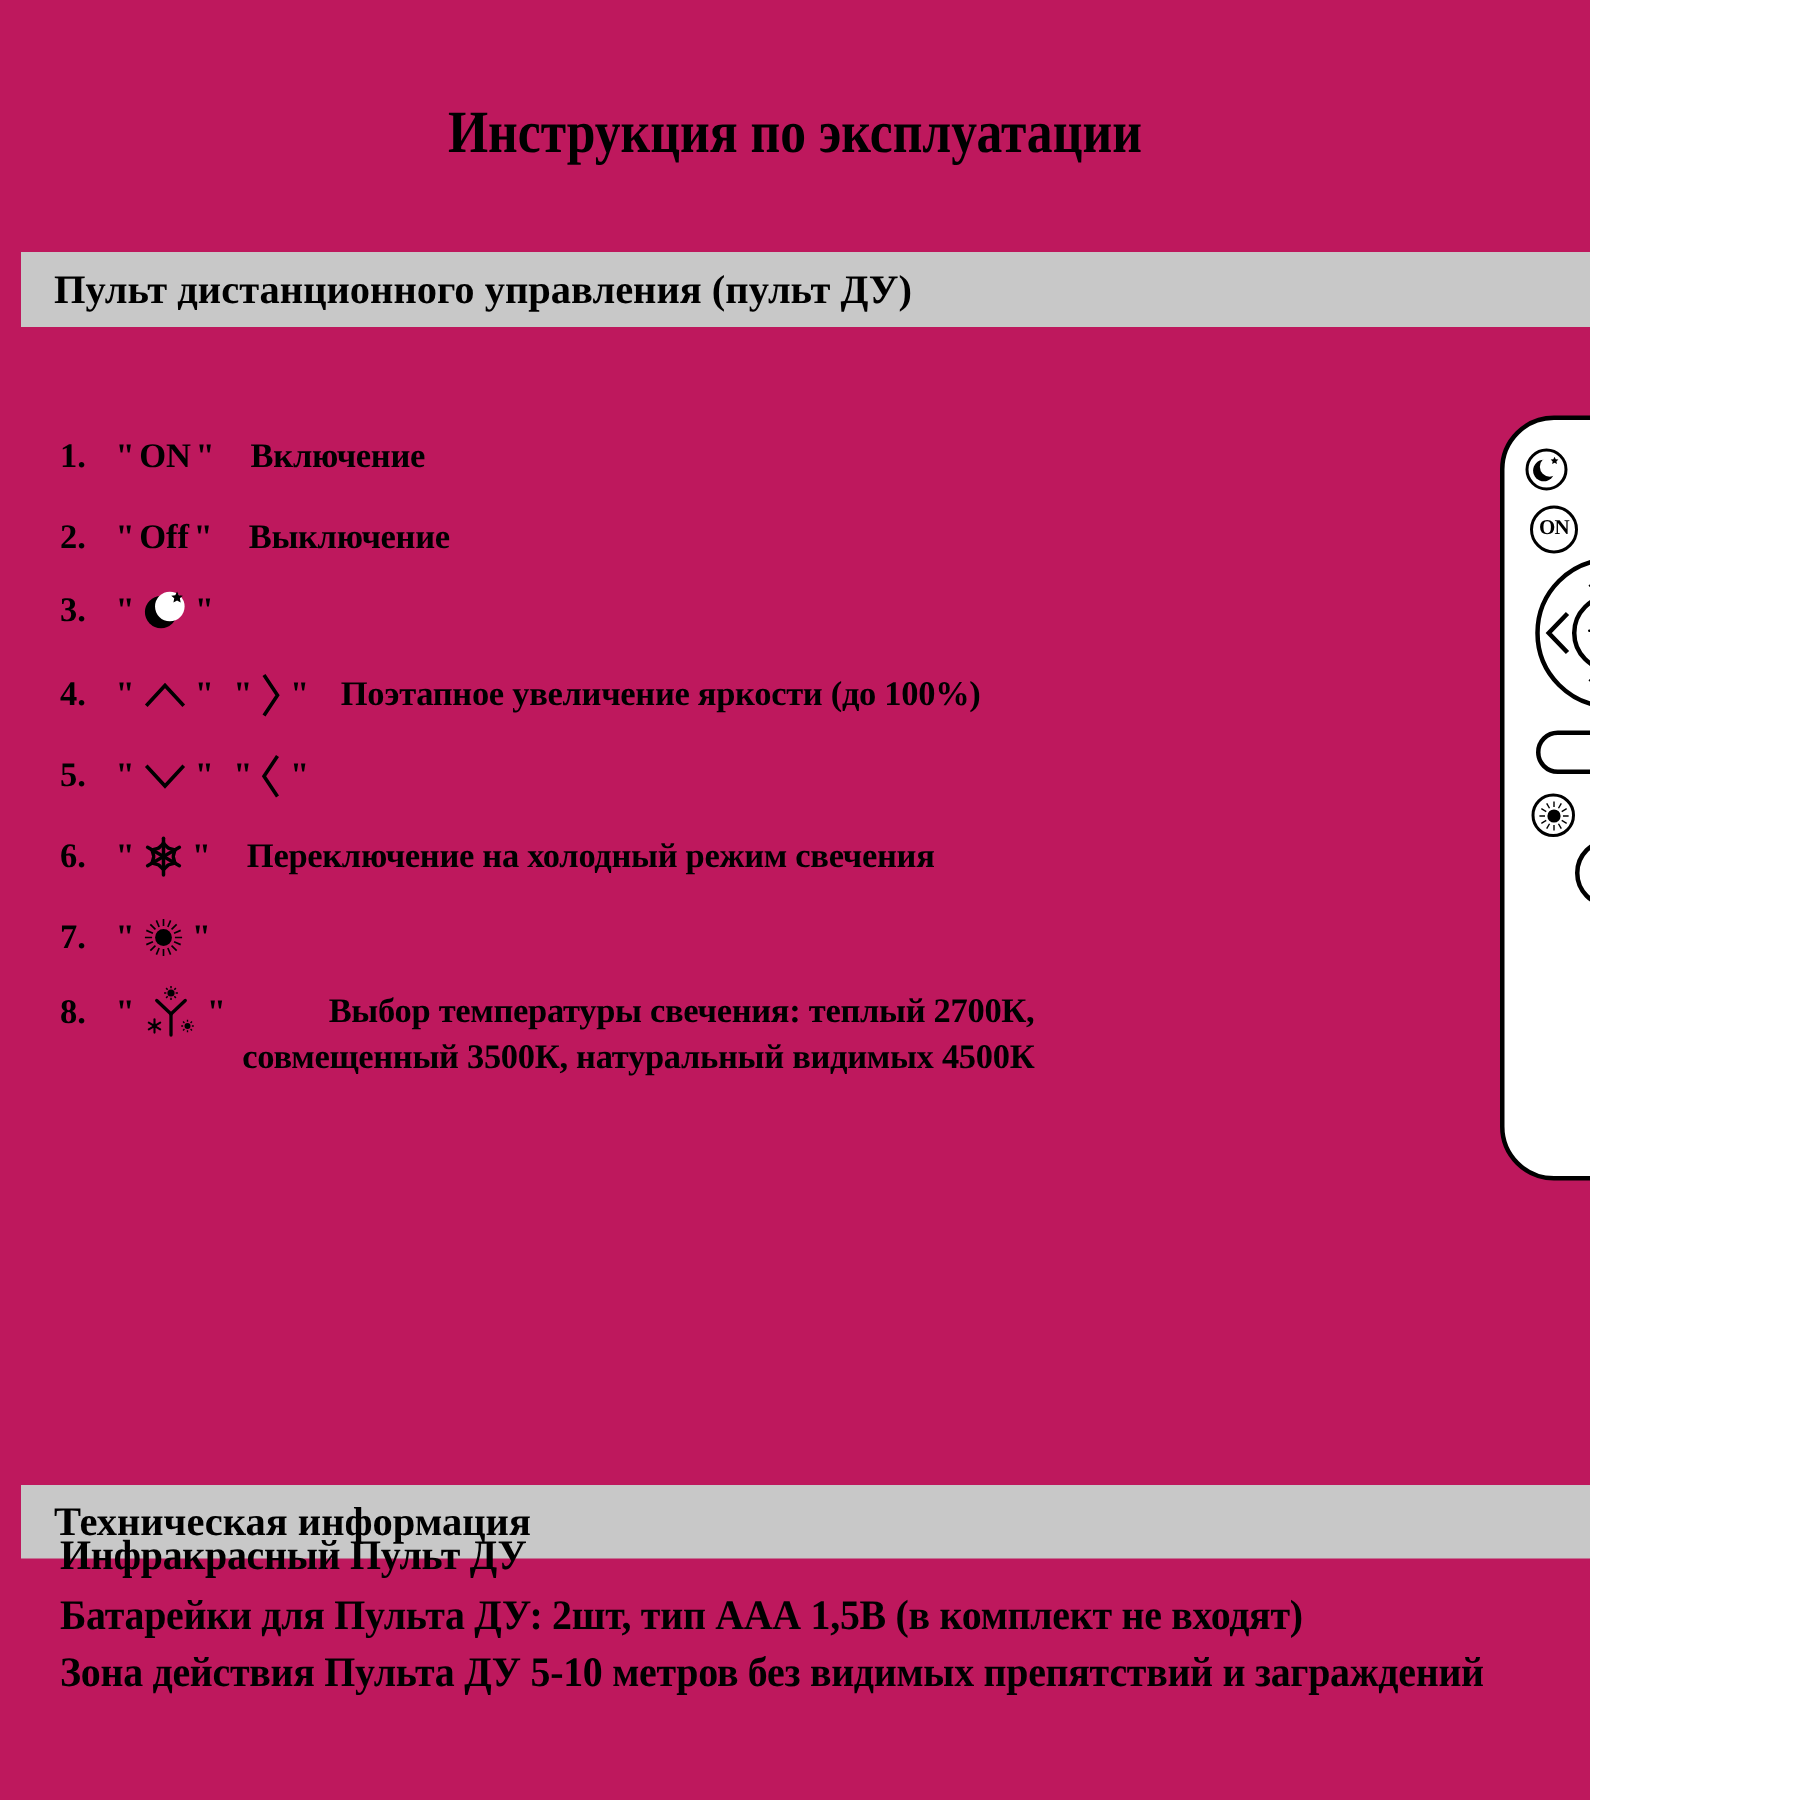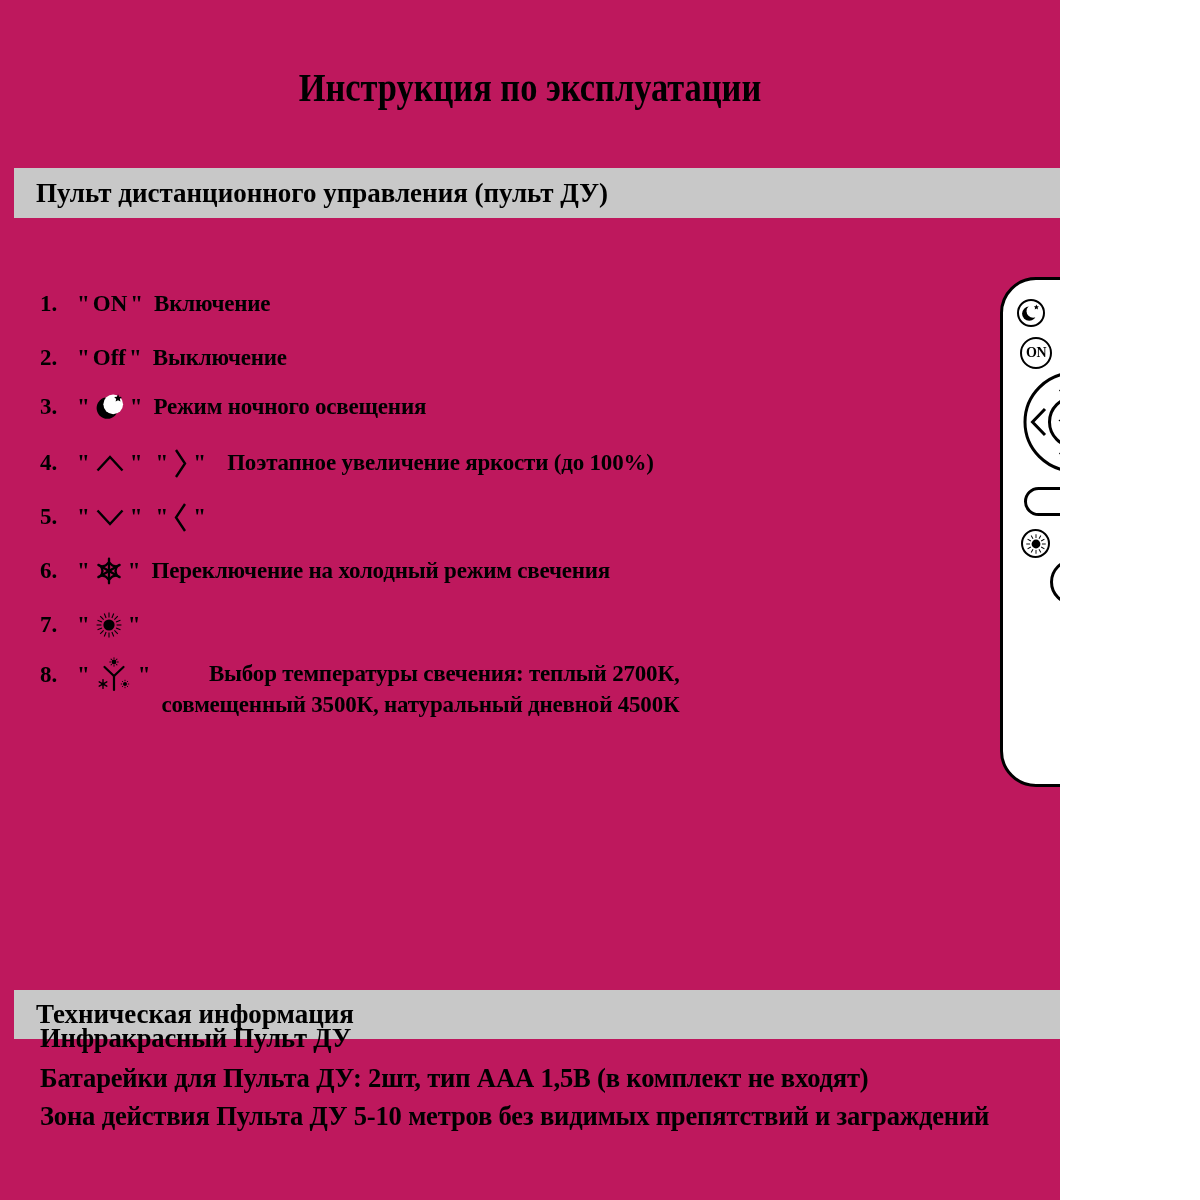--- a/index.html
+++ b/index.html
@@ -13,21 +13,21 @@
   .banner{position:absolute;left:14px;right:0;height:50px;background:#c8c8c8;
           display:flex;align-items:center;padding-left:22px;
           font-weight:bold;font-size:27px;}
   #banner1{top:168px;}
   #banner2{top:990px;height:49px;}
 
   .li{position:absolute;left:40px;display:flex;align-items:center;
       font-weight:bold;font-size:23px;height:34px;white-space:pre;}
   .num{display:inline-block;width:34px;}
   .q{margin:0 3px;}
-  .lbl{margin-left:8px;letter-spacing:-0.2px;}
+  .lbl{margin-left:21px;letter-spacing:-0.2px;}
   .gap-label{margin-left:18px;}
   .tok-gap{margin-left:10px;}
   .icn{display:inline-flex;align-items:center;justify-content:center;margin:0 2px;}
   #li1{top:287px;} #li2{top:341px;} #li3{top:390px;} #li4{top:446px;}
   #li5{top:500px;} #li6{top:554px;} #li7{top:608px;}
   #li8{top:658px;height:auto;align-items:flex-start;}
   #li8 .lblcol{margin-left:8px;display:flex;flex-direction:column;line-height:31px;letter-spacing:-0.2px;text-align:right;}
   #li8 .rowlead{display:flex;align-items:center;height:34px;}
 
   .tech{position:absolute;left:40px;font-size:28px;font-weight:bold;
@@ -86,21 +86,20 @@
     <span class="num">3.</span>
     <span class="q">"</span>
     <span class="icn">
       <svg width="30" height="30" viewBox="0 0 28 28">
         <circle cx="11.5" cy="15" r="10" fill="#000"></circle>
         <circle cx="17" cy="11.5" r="9.2" fill="#fff"></circle>
         <path fill="#000" d="M21.5 2.2 l1.1 2.3 2.5 .25 -1.85 1.7 .5 2.5 -2.25 -1.25 -2.25 1.25 .5 -2.5 -1.85 -1.7 2.5 -.25 Z"></path>
       </svg>
     </span>
     <span class="q">"</span>
-    <span class="lbl">Режим ночного освещения</span>
   </div>
 
   <div class="li" id="li4">
     <span class="num">4.</span>
     <span class="q">"</span>
     <span class="icn">
       <svg width="30" height="19" viewBox="0 0 30 19" fill="none" stroke="#000" stroke-width="2.4">
         <polyline points="2.5,16.5 15,3 27.5,16.5"></polyline>
       </svg>
     </span>
@@ -311,21 +310,21 @@
             <g transform="rotate(315 30 27)">
                 <line x1="30" y1="22.8" x2="30" y2="24.1"></line>
               </g>
           </g>
         </svg>
       </span>
       <span class="q">"</span>
     </span>
     <span class="lblcol">
       <span>Выбор температуры свечения: теплый 2700К,</span>
-      <span>совмещенный 3500К, натуральный дневной 4500К</span>
+      <span>совмещенный 3500К, натуральный видимых 4500К</span>
     </span>
   </div>
 
   <div class="remote">
     <div class="rbtn" id="r-moon">
       <span>
         <svg width="20" height="20" viewBox="0 0 28 28">
           <circle cx="11.5" cy="15" r="10" fill="#000"></circle>
           <circle cx="17" cy="11.5" r="9.2" fill="#fff"></circle>
           <path fill="#000" d="M21.5 2.2 l1.1 2.3 2.5 .25 -1.85 1.7 .5 2.5 -2.25 -1.25 -2.25 1.25 .5 -2.5 -1.85 -1.7 2.5 -.25 Z"></path>

